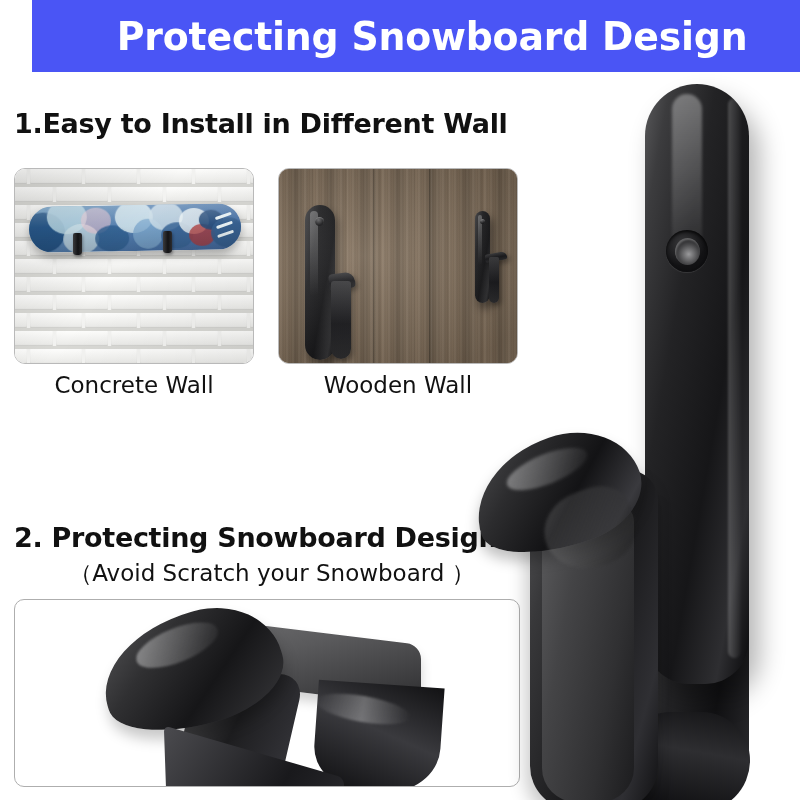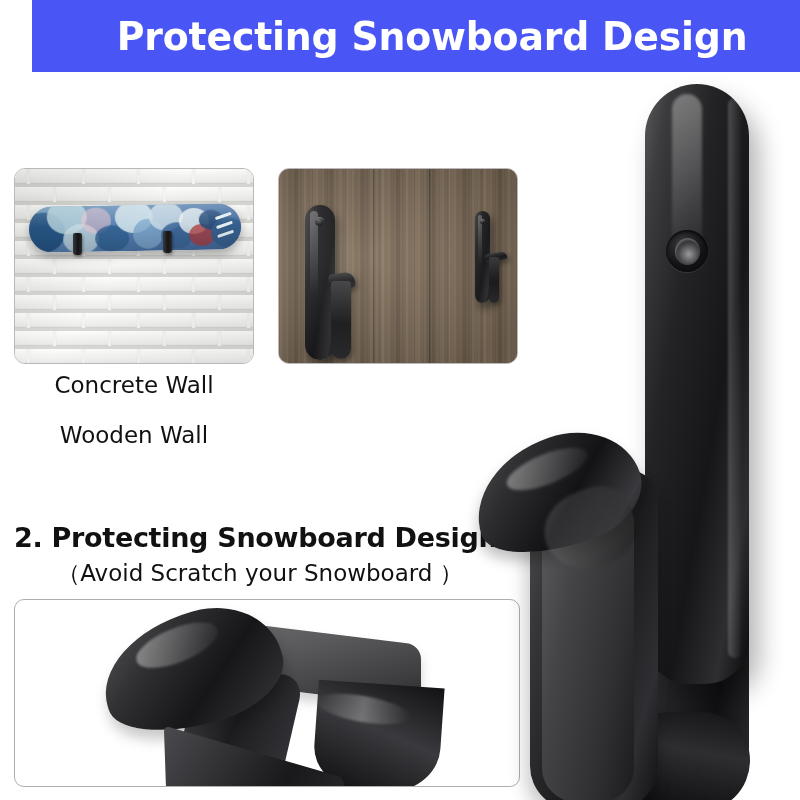--- a/index.html
+++ b/index.html
@@ -204,21 +204,20 @@
     box-shadow: 2px 3px 5px rgba(0,0,0,0.40);
   }
 
   .thumb-captions {
     position: absolute;
     left: 14px;
     top: 300px;
     width: 528px;
     display: flex;
     gap: 24px;
-    flex-direction: column;
   }
   .caption {
     width: 240px;
     text-align: center;
     font-size: 23px;
     font-weight: normal;
     color: #111111;
   }
 
   
@@ -229,21 +228,21 @@
     width: 548px;
   }
   .heading2 {
     margin: 0 0 0 14px;
     font-size: 27px;
     font-weight: bold;
     letter-spacing: -0.3px;
     white-space: nowrap;
   }
   .subheading2 {
-    margin: 5px 0 0 0;
+    margin: 5px 0 0 12px;
     width: 520px;
     text-align: center;
     font-size: 23px;
     font-weight: normal;
     white-space: nowrap;
   }
   .closeup-box {
     position: absolute;
     left: 14px;
     top: 77px;
@@ -462,20 +461,21 @@
 </style>
 </head>
 <body>
 
 <div class="banner">
   <div class="banner-title">Protecting Snowboard Design</div>
 </div>
 
 <div class="section1">
 
+  <div class="heading1">1.Easy to Install in Different Wall</div>
 
   <div class="thumb-row">
 
     <div class="thumb">
       <div class="brick-wall"></div>
       <div class="brick-rows">
         <div class="brick-row" style="top:0px; margin-left:0px;">
           <div class="brick"></div>
             <div class="brick"></div>
             <div class="brick"></div>

